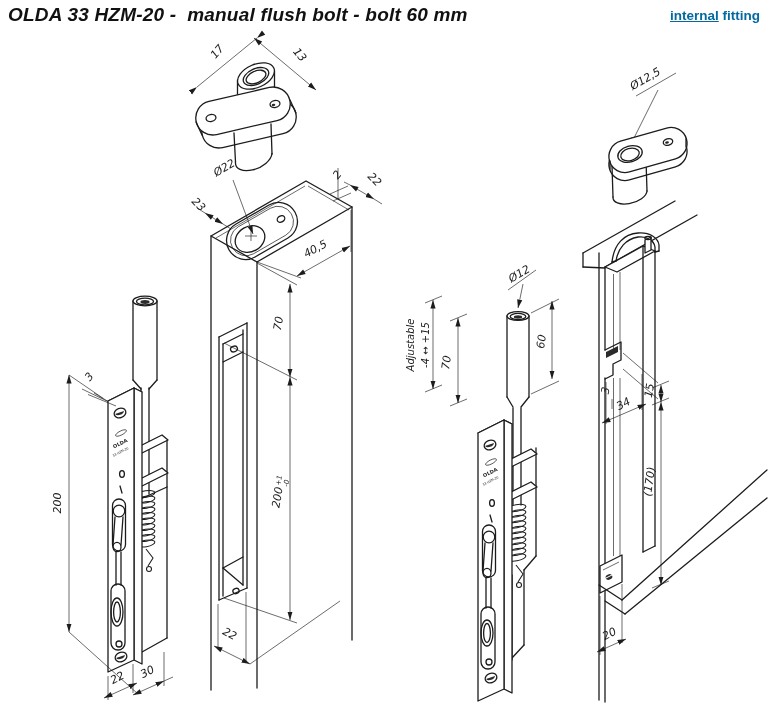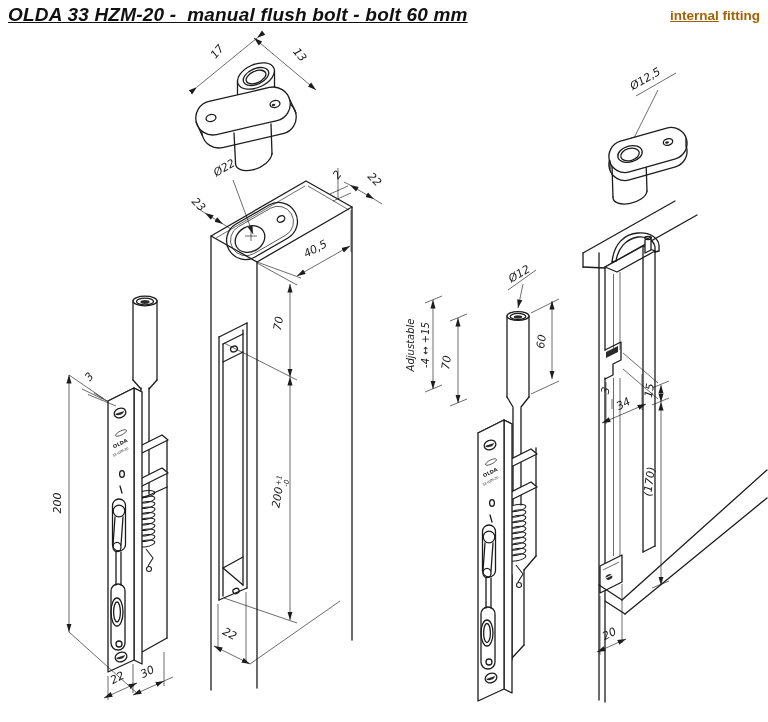--- a/index.html
+++ b/index.html
@@ -1,20 +1,20 @@
 <!DOCTYPE html>
 <html><head>
 <meta charset="utf-8">
 <style>
   html,body{margin:0;padding:0;background:#fff;}
   .stage{position:relative;width:768px;height:722px;background:#fff;overflow:hidden;
          font-family:"Liberation Sans",sans-serif;}
   .hdr-title{position:absolute;left:8px;top:4px;margin:0;font:italic 700 19px "Liberation Sans",sans-serif;
-             color:#111;white-space:pre;letter-spacing:.2px;text-decoration:underline;}
-  .hdr-fit{position:absolute;right:8px;top:8px;font:700 13.5px "Liberation Sans",sans-serif;color:#a16207;}
+             color:#111;white-space:pre;letter-spacing:.2px;}
+  .hdr-fit{position:absolute;right:8px;top:8px;font:700 13.5px "Liberation Sans",sans-serif;color:#0369a1;}
   .hdr-fit .u{text-decoration:underline;}
   svg{position:absolute;left:0;top:0;}
   .o  {stroke:#1c1c1c;stroke-width:1.3;fill:none;stroke-linecap:round;stroke-linejoin:round}
   .ow {stroke:#1c1c1c;stroke-width:1.3;fill:#fff;stroke-linejoin:round}
   .t  {stroke:#1c1c1c;stroke-width:.65;fill:none}
   .sp {stroke:#1c1c1c;stroke-width:1.05;fill:none}
   .dk {fill:#2b2b2b;stroke:none}
   .ws {stroke:#fff;stroke-width:1;fill:none}
   text.dim {font:italic 11px "DejaVu Sans",sans-serif;fill:#1c1c1c}
   text.dimS{font:italic 7px "DejaVu Sans",sans-serif;fill:#1c1c1c}

